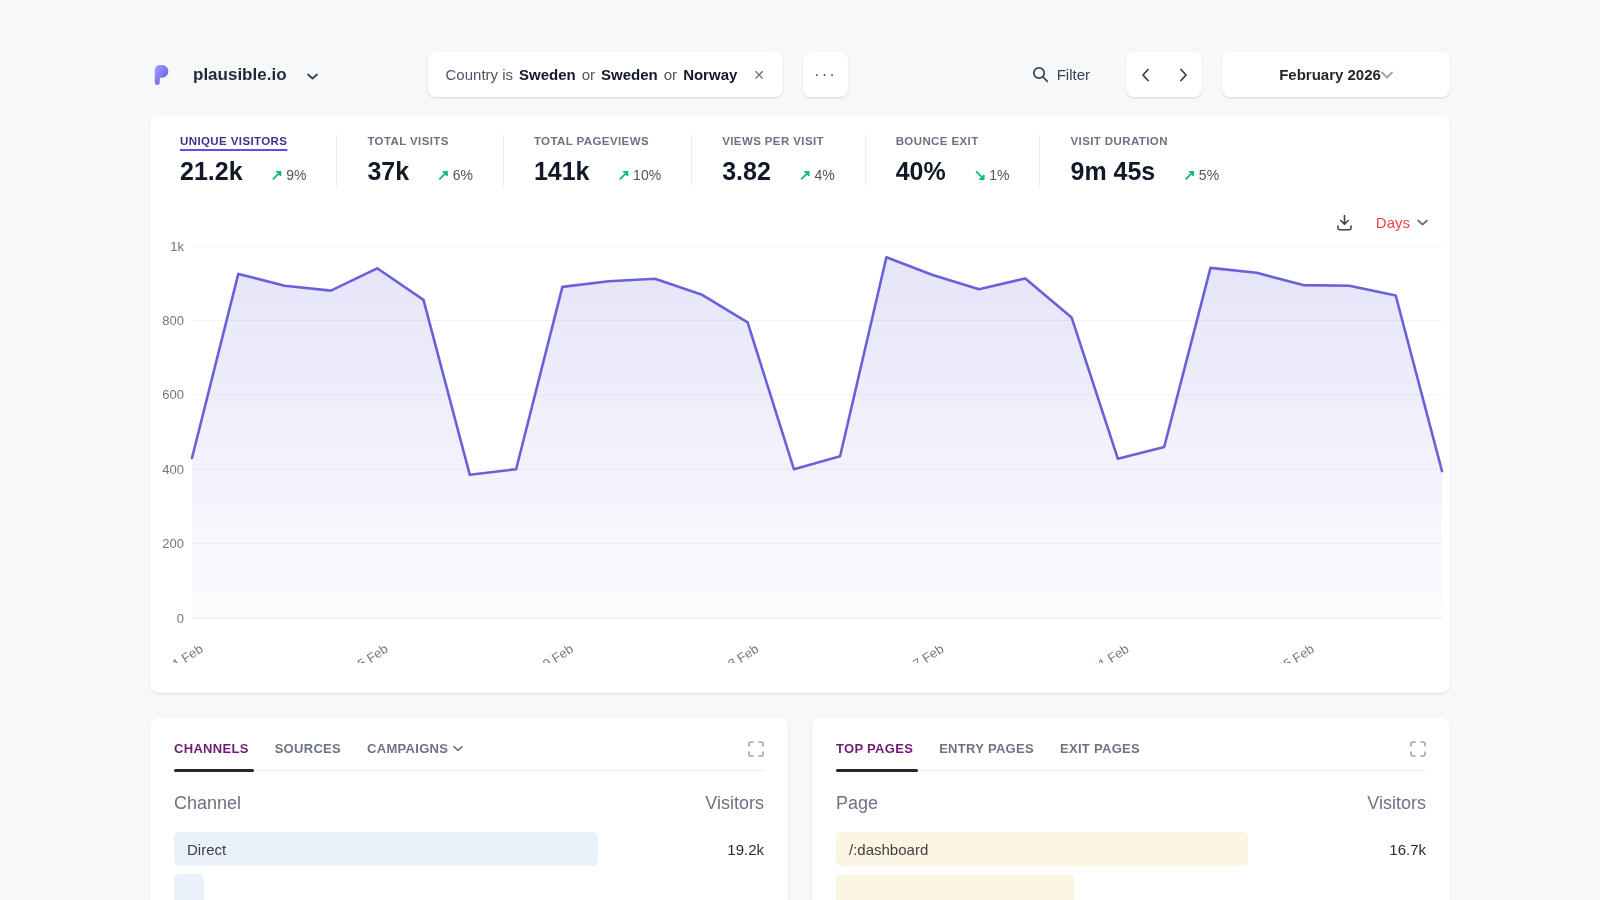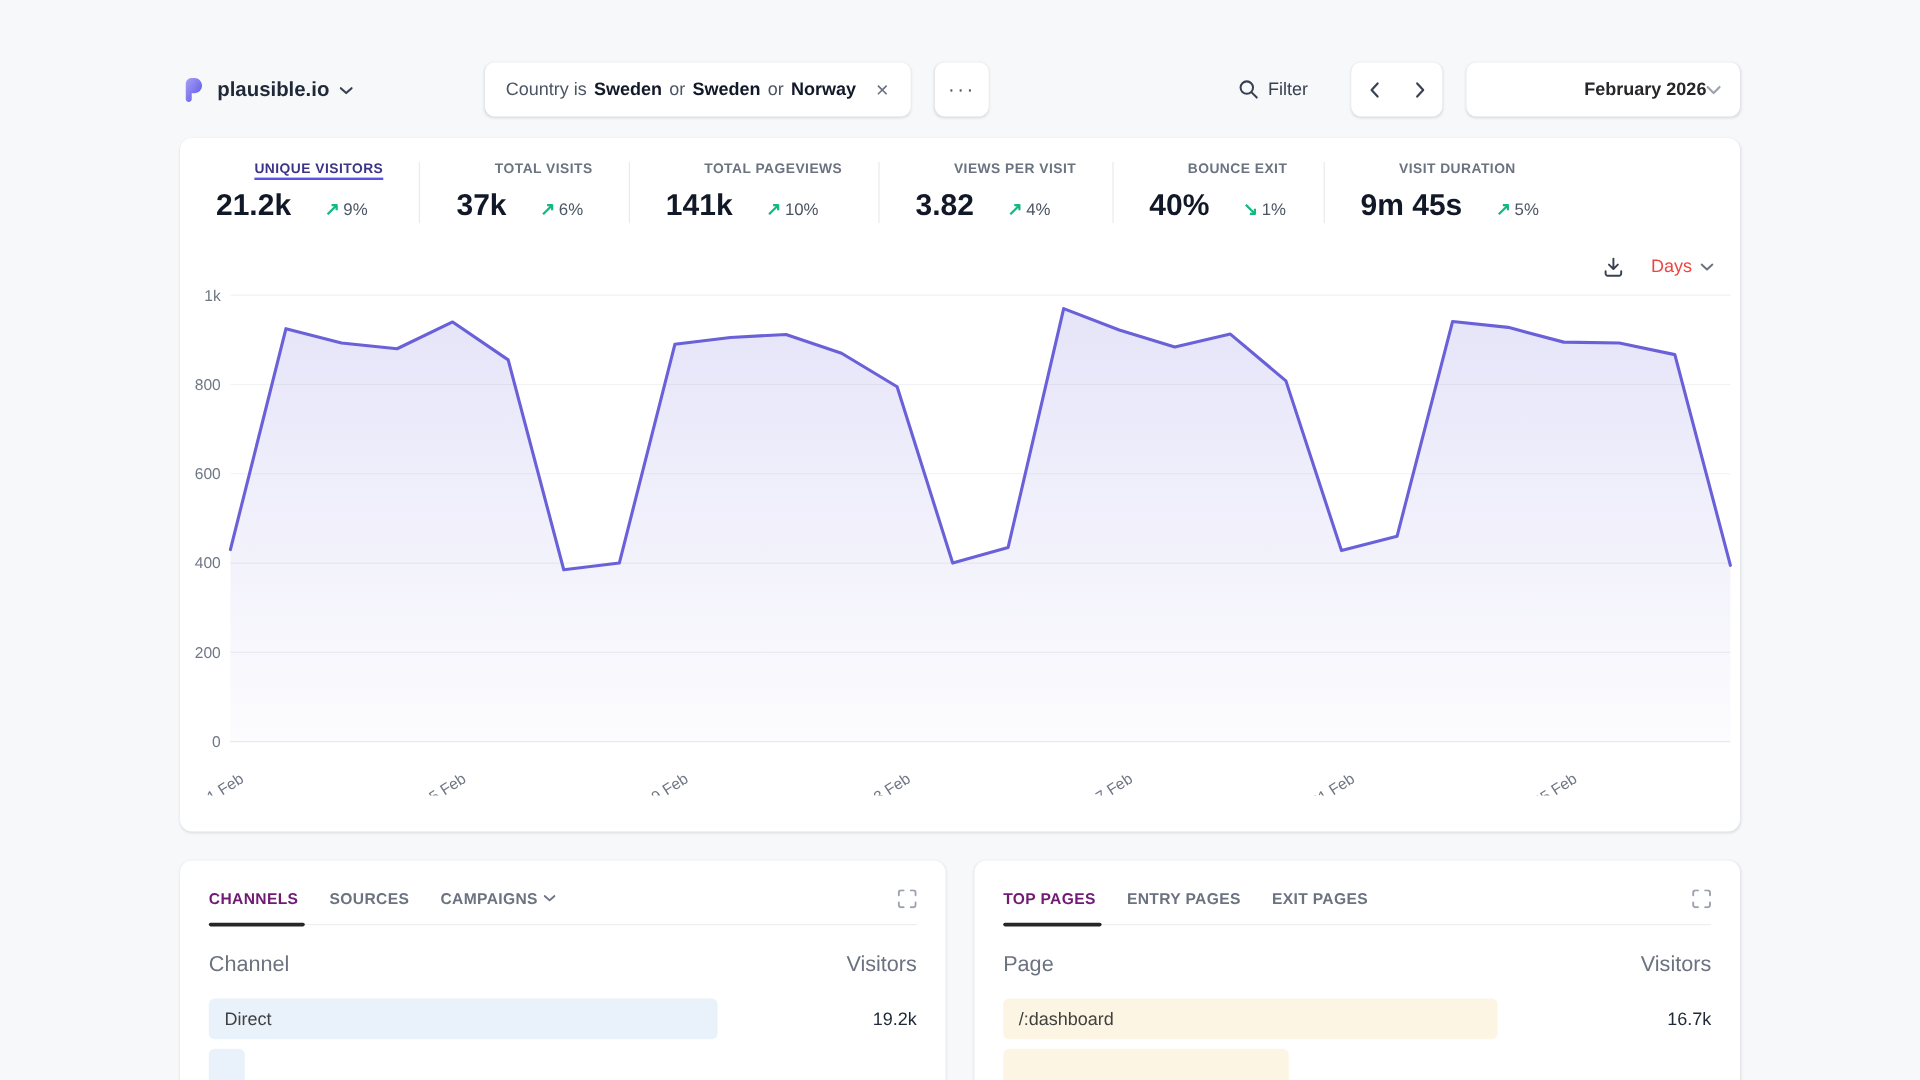--- a/index.html
+++ b/index.html
@@ -6,46 +6,46 @@
   html,body { width:1600px; height:900px; overflow:hidden; }
   body {
     font-family:"Liberation Sans", sans-serif;
     background:#f7f8fa;
     color:#1f2937;
   }
   .container { width:1300px; margin:0 auto; position:relative; }
 
   
   .topbar { display:flex; align-items:center; height:45px; margin-top:52px; }
-  .site-switcher { display:flex; align-items:center; gap:8px; cursor:pointer; }
+  .site-switcher { display:flex; align-items:center; gap:20px; cursor:pointer; }
   .site-name { font-size:17px; font-weight:bold; color:#1f2937; }
   .card-btn {
     background:#fff; border-radius:8px; box-shadow:0 1px 2px rgba(16,24,40,.06), 0 1px 3px rgba(16,24,40,.08);
     display:flex; align-items:center; height:45px;
   }
   .filter-pill { margin-left:110px; padding:0 18px; gap:6px; font-size:15px; color:#4b5563; white-space:nowrap; }
   .filter-pill b { color:#111827; }
   .pill-close { margin-left:10px; color:#6b7280; font-size:14px; cursor:pointer; }
   .more-btn { margin-left:20px; width:45px; justify-content:center; font-size:17px; letter-spacing:2px; color:#4b5563; cursor:pointer; }
   .top-spacer { flex:1; }
   .filter-ghost { display:flex; align-items:center; gap:8px; font-size:15px; color:#374151; cursor:pointer; }
   .nav-arrows { margin-left:36px; width:76px; }
   .nav-arrows .half { flex:1; display:flex; align-items:center; justify-content:center; height:100%; cursor:pointer; color:#374151; }
-  .date-btn { margin-left:20px; width:228px; padding:0 16px; justify-content:flex-end; font-size:15px; font-weight:bold; color:#27272a; cursor:pointer; }
+  .date-btn { margin-left:20px; width:228px; padding:0 16px; justify-content:center; font-size:15px; font-weight:bold; color:#27272a; cursor:pointer; }
 
   
   .main-card {
     position:relative; margin-top:18px; height:578px;
     background:#fff; border-radius:10px;
     box-shadow:0 1px 2px rgba(16,24,40,.05), 0 1px 3px rgba(16,24,40,.07);
   }
   .stats-row { display:flex; padding:20px 0 0 30px; }
   .stat { padding-right:30px; margin-right:30px; border-right:1px solid #e9eaee; cursor:pointer; }
   .stat:last-child { border-right:none; }
-  .stat-label { font-size:11.5px; font-weight:bold; letter-spacing:.4px; color:#6b7280; white-space:nowrap;margin-left:32px; }
+  .stat-label { font-size:11.5px; font-weight:bold; letter-spacing:.4px; color:#6b7280; white-space:nowrap; }
   .stat.active .stat-label { color:#3b3486; text-decoration:underline; text-decoration-color:#5850ec; text-decoration-thickness:2px; text-underline-offset:4px; }
   .stat-valrow { display:flex; align-items:baseline; gap:28px; margin-top:10px; }
   .stat-value { font-size:25px; font-weight:bold; color:#111827; white-space:nowrap; }
   .stat-change { font-size:14px; color:#4b5563; white-space:nowrap; }
   .stat-change .arr { font-size:15px; font-weight:bold; margin-right:3px; }
   .arr-up, .arr-down { color:#10b981; }
 
   .chart-controls { position:absolute; top:98px; right:22px; display:flex; align-items:center; gap:22px; }
   .dl-btn { display:flex; align-items:center; cursor:pointer; color:#374151; }
   .interval-btn { display:flex; align-items:center; gap:7px; font-size:15px; color:#ef4444; cursor:pointer; }

